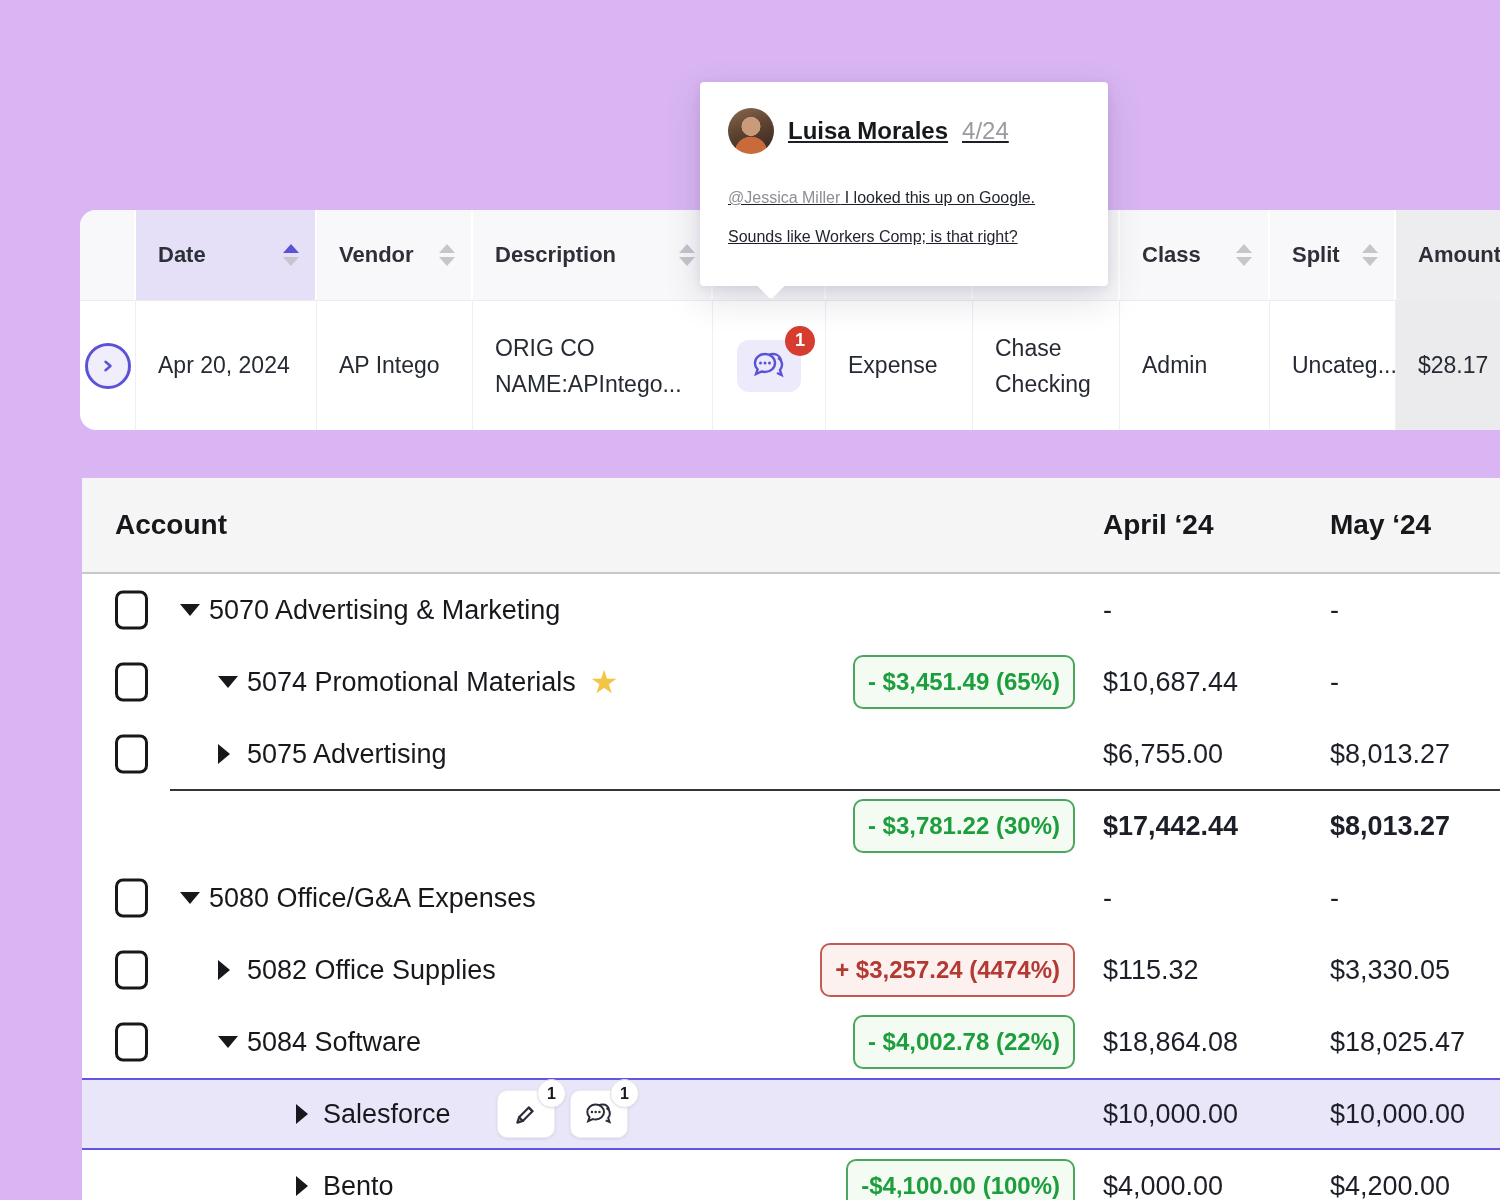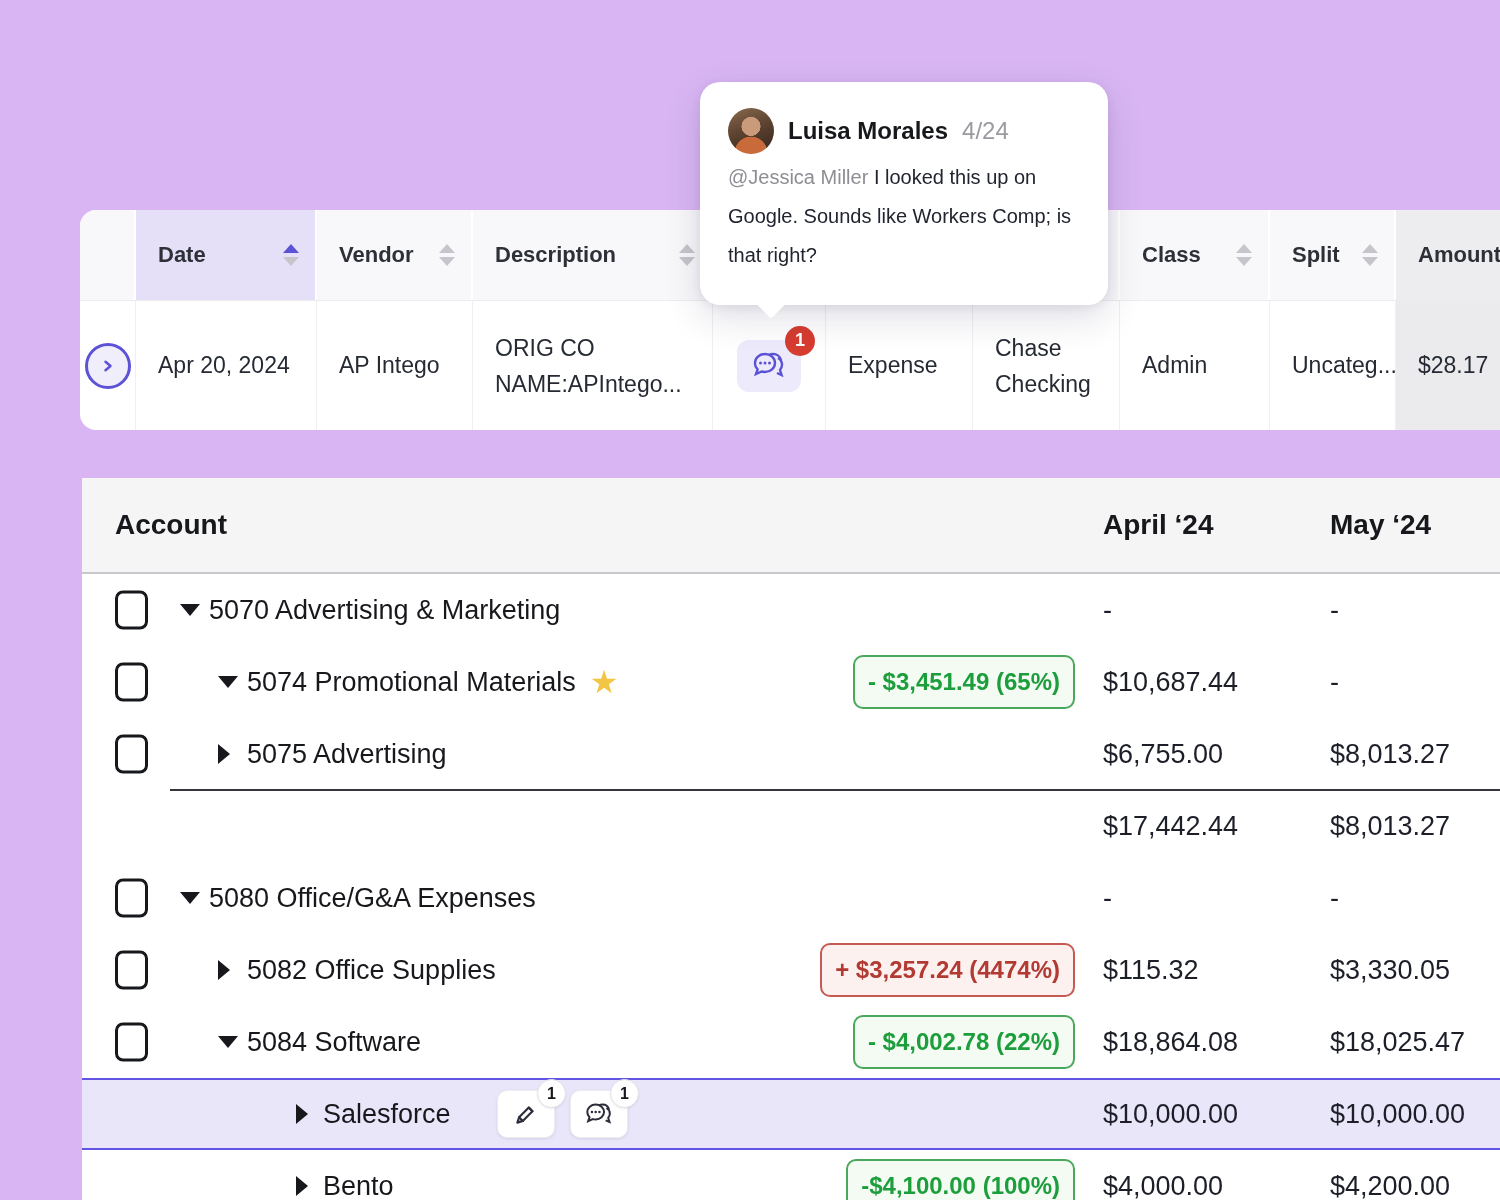--- a/index.html
+++ b/index.html
@@ -53,35 +53,36 @@
   .comment-chip{position:relative;width:64px;height:52px;border-radius:12px;background:var(--accent-light);
     display:flex;align-items:center;justify-content:center;margin:0 auto;cursor:pointer}
   .notif{
     position:absolute;top:-14px;right:-14px;width:30px;height:30px;border-radius:50%;
     background:var(--notif-red);color:#fff;font-size:18px;font-weight:700;
     display:flex;align-items:center;justify-content:center;
   }
   
   .popup{
     position:absolute;left:700px;top:82px;width:408px;box-sizing:border-box;
-    background:#fff;border-radius:20px;padding:26px 28px 30px 28px;z-index:10;
+    background:#fff;border-radius:4px;padding:26px 28px 30px 28px;z-index:10;
     box-shadow:0 12px 36px rgba(50,35,80,.16),0 2px 10px rgba(50,35,80,.08);
+    text-decoration:underline;
   }
   .popup .tail{position:absolute;left:60px;bottom:-9px;width:22px;height:22px;background:#fff;
     transform:rotate(45deg);border-radius:3px}
   .popup-head{display:flex;align-items:center;gap:14px}
   .avatar{width:46px;height:46px;border-radius:50%;flex:0 0 auto;
     background:
       radial-gradient(circle at 50% 40%,#c99b7a 0 26%,transparent 27%),
       radial-gradient(circle at 50% 98%,#c96a3a 0 32%,transparent 33%),
       linear-gradient(160deg,#8a6a4e 0%,#5d4331 45%,#33241c 100%);
   }
   .author{font-size:24px;font-weight:600;color:#17181c}
   .cdate{font-size:24px;color:#9a9aa0}
-  .message{margin-top:4px;font-size:20px;line-height:39px;color:#222530}
+  .message{margin-top:24px;font-size:16px;line-height:39px;color:#222530}
   .mention{color:#8d8d93}
   
   .panel{position:absolute;left:82px;top:478px;width:1418px;height:740px;background:var(--surface);z-index:1}
   .panel-head{position:relative;height:96px;background:var(--panel-header-bg);
     border-bottom:2px solid var(--panel-header-border);box-sizing:border-box}
   .panel-head .acct{position:absolute;left:33px;top:50%;transform:translateY(-50%);
     font-size:28px;font-weight:700;color:#17181c}
   .panel-head .m1,.panel-head .m2{position:absolute;top:50%;transform:translateY(-50%);
     font-size:28px;font-weight:700;color:#17181c}
   .panel-head .m1{left:1021px}.panel-head .m2{left:1248px}
@@ -99,21 +100,21 @@
     display:flex;align-items:center}
   .nm.l1{left:127px}.nm.l2{left:165px}.nm.l3{left:241px}
   .nm.total{left:173px;font-weight:700}
   .star{color:var(--star);font-size:32px;margin-left:14px;line-height:1}
   .chg{position:absolute;right:425px;top:50%;transform:translateY(-50%);
     font-size:24px;font-weight:700;padding:11px 13px;border-radius:10px;border:2px solid;white-space:nowrap}
   .chg.green{color:var(--green-text);border-color:var(--green-border);background:var(--green-bg)}
   .chg.red{color:var(--red-text);border-color:var(--red-border);background:var(--red-bg)}
   .v1,.v2{position:absolute;top:50%;transform:translateY(-50%);font-size:27px;color:#1c1f27;white-space:nowrap}
   .v1{left:1021px}.v2{left:1248px}
-  .rrow.total .v1,.rrow.total .v2{font-weight:400}
+  .rrow.total .v1,.rrow.total .v2{font-weight:700}
   .rowbtn{position:absolute;top:50%;transform:translateY(-50%);width:56px;height:46px;background:#fff;
     border:1px solid #ededf0;border-radius:10px;box-shadow:0 1px 3px rgba(30,30,60,.10);
     display:flex;align-items:center;justify-content:center;cursor:pointer}
   .rowbtn.b1{left:415px}.rowbtn.b2{left:488px}
   .rowbtn .cnt{position:absolute;top:-12px;right:-12px;width:27px;height:27px;border-radius:50%;
     background:#fff;border:1px solid #e2e2e6;box-shadow:0 1px 2px rgba(30,30,60,.08);
     font-size:16px;font-weight:600;color:#17181c;display:flex;align-items:center;justify-content:center}
   svg{display:block}
 </style>
 </head>
@@ -266,20 +267,21 @@
         <span class="cb"></span>
         <span class="tri right l2"></span>
         <span class="nm l2">
           <span>5075 Advertising</span>
         </span>
         <span class="v1">$6,755.00</span>
         <span class="v2">$8,013.27</span>
       </div>
       <div class="rrow total">
         <span class="divline"></span>
+        <span class="chg green">- $3,781.22 (30%)</span>
         <span class="v1">$17,442.44</span>
         <span class="v2">$8,013.27</span>
       </div>
       <div class="rrow">
         <span class="cb"></span>
         <span class="tri down l1"></span>
         <span class="nm l1">
           <span>5080 Office/G&amp;A Expenses</span>
         </span>
         <span class="v1">-</span>

